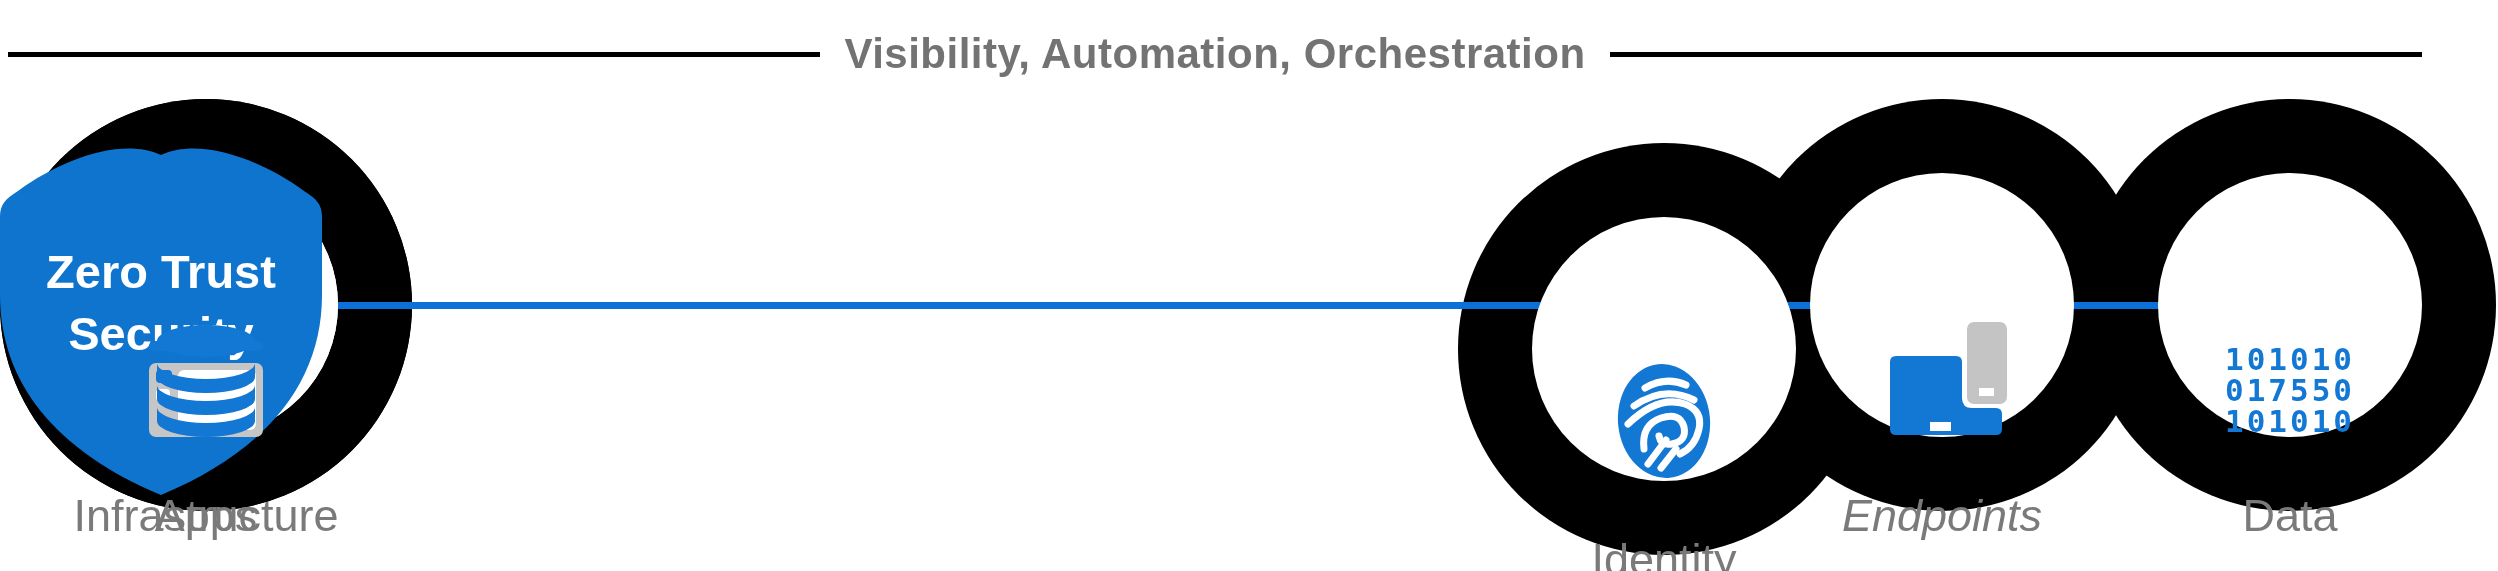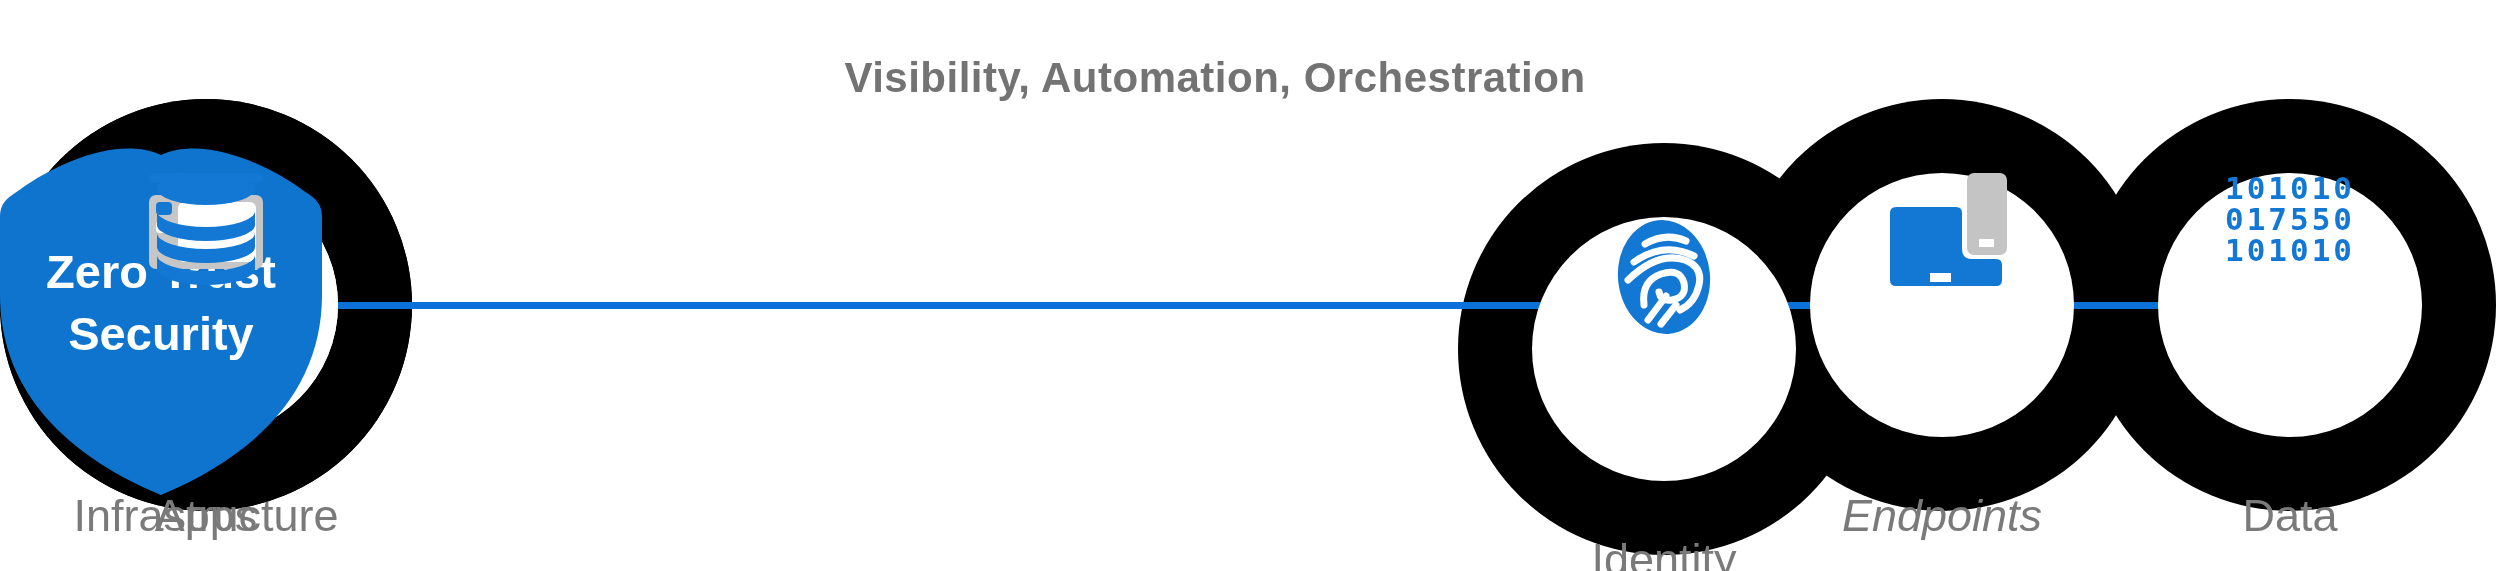--- a/index.html
+++ b/index.html
@@ -5,21 +5,21 @@
   html,body { margin:0; padding:0; background:#ffffff; }
   .stage {
     position:relative; width:2498px; height:571px;
     background:#ffffff; overflow:hidden;
     font-family:"Liberation Sans", sans-serif;
   }
 
   
   .title-row {
     position:absolute; top:30px; left:8px; width:2414px;
-    display:flex; align-items:center; gap:24px; z-index:6;flex-direction:column;
+    display:flex; align-items:center; gap:24px; z-index:6;
   }
   .title-rule { flex:1; height:5px; background:#000000; }
   .title-text {
     font-size:42px; font-weight:600; color:#737373;
     white-space:nowrap; letter-spacing:0.5px;
   }
 
   
   .shield { position:absolute; left:0px; top:145px; width:322px; height:350px; z-index:4; }
   .shield svg { display:block; }
@@ -48,21 +48,21 @@
   .ring {
     position:absolute; left:0; top:99px; width:412px; height:412px;
     border-radius:50%; background:#000000; z-index:1;
   }
   .inner {
     position:absolute; left:74px; top:173px; width:264px; height:264px;
     border-radius:50%; background:#ffffff; z-index:3;
   }
   .icon-wrap {
     position:absolute; left:0; top:173px; width:412px; height:264px;
-    display:flex; align-items:flex-start; justify-content:center; z-index:4;
+    display:flex; align-items:flex-end; justify-content:center; z-index:4;
   }
   .node-label {
     position:absolute; left:-60px; right:-60px; top:490px;
     text-align:center; font-size:45px; font-weight:400; color:#7A7A7A;
     z-index:5; white-space:nowrap;
   }
 
   
   .binary {
     font-family:"DejaVu Sans Mono", monospace; font-weight:700;

